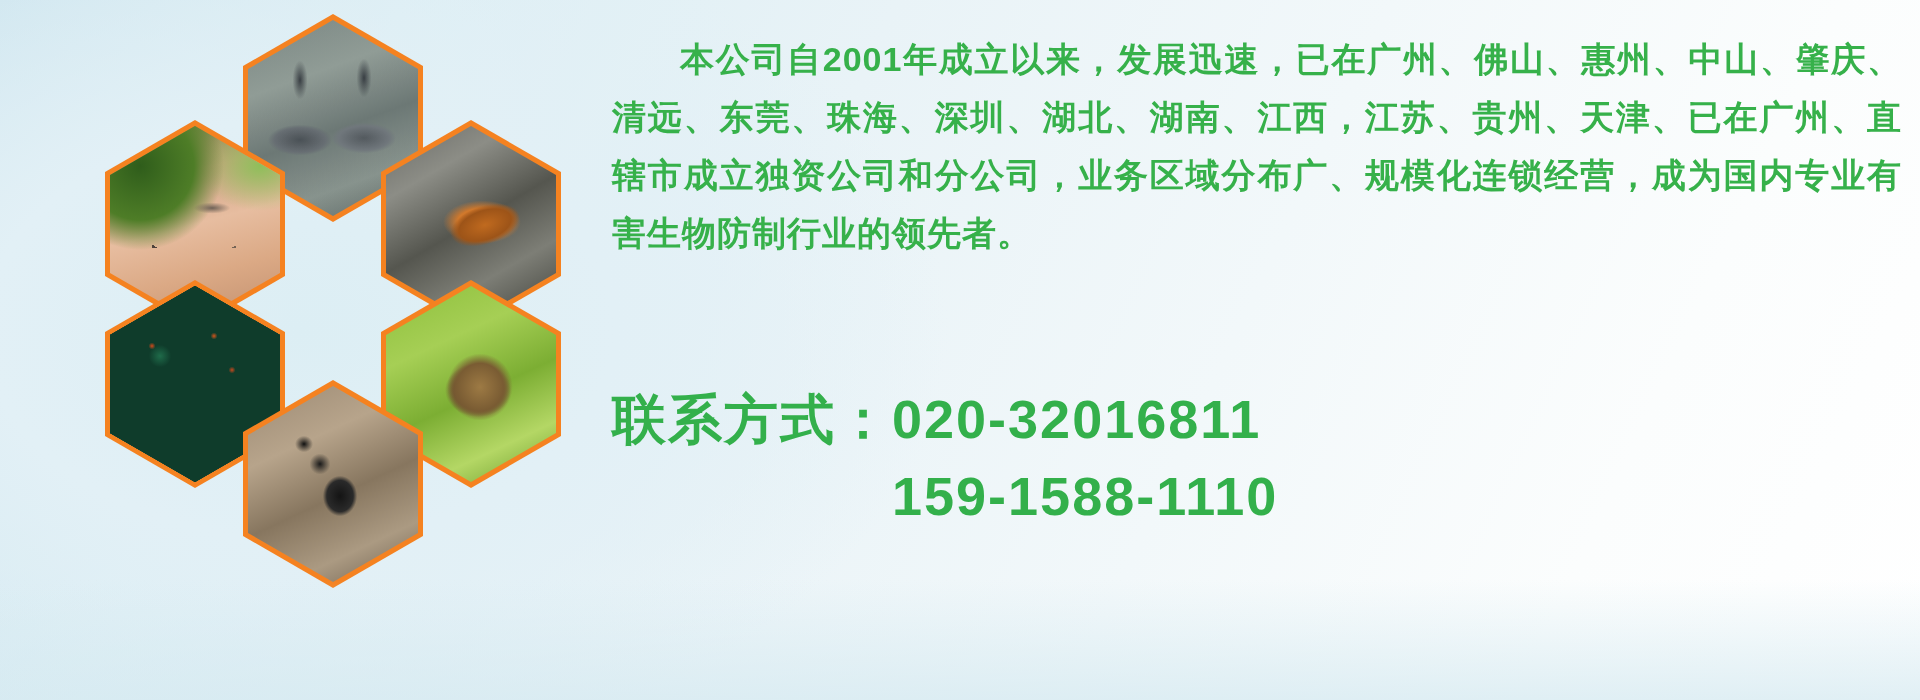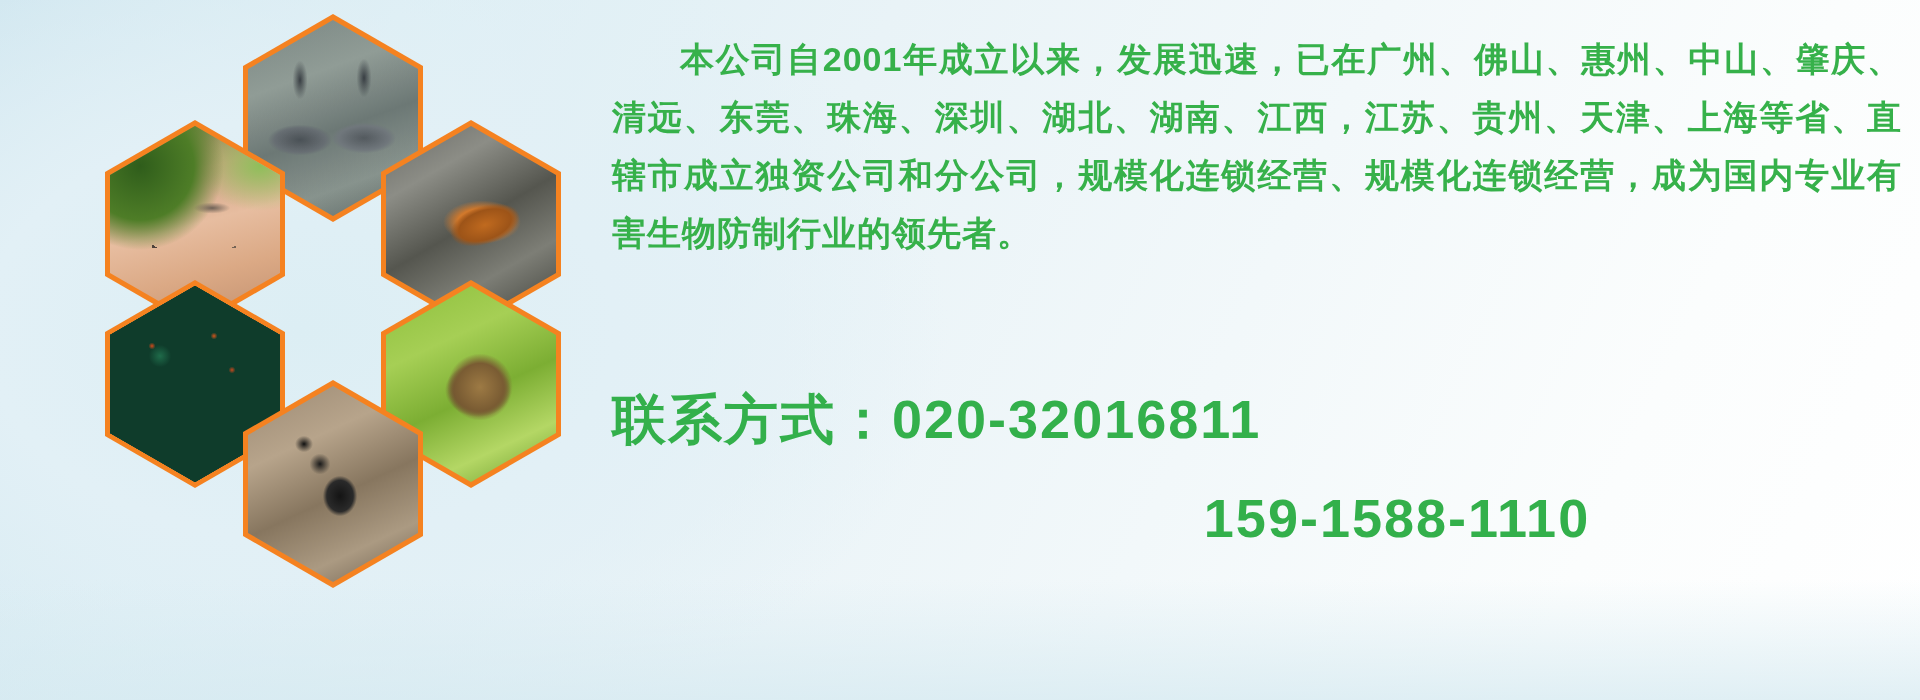--- a/index.html
+++ b/index.html
@@ -139,22 +139,22 @@
     letter-spacing:1px;
   }
   .copy p{margin:0;text-align:justify;text-justify:inter-ideograph;}
   .copy p.first{text-indent:68px;}
 
   .contact{position:absolute;left:612px;top:384px;width:1290px;color:#33b04b;}
   .contact .line1{
     font-size:54px;font-weight:bold;letter-spacing:2px;white-space:nowrap;
   }
   .contact .line2{
-    font-size:54px;font-weight:bold;letter-spacing:2px;margin-top:30px;
-    padding-left:280px;white-space:nowrap;text-align:center;
+    font-size:54px;font-weight:bold;letter-spacing:2px;margin-top:8px;
+    padding-left:280px;white-space:nowrap;
   }
 </style>
 </head>
 <body>
 
 <div class="banner">
 
   <div class="hex-cluster">
 
     <div class="hex hex-rats">
@@ -190,21 +190,21 @@
     <div class="hex hex-ant">
       <div class="inner">
         <div class="img img-ant"></div>
       </div>
     </div>
 
 
   </div>
 
   <div class="copy">
-    <p class="first">本公司自2001年成立以来，发展迅速，已在广州、佛山、惠州、中山、肇庆、清远、东莞、珠海、深圳、湖北、湖南、江西，江苏、贵州、天津、上海等省、直辖市成立独资公司和分公司，规模化连锁经营、规模化连锁经营，成为国内专业有害生物防制行业的领先者。</p>
+    <p class="first">本公司自2001年成立以来，发展迅速，已在广州、佛山、惠州、中山、肇庆、清远、东莞、珠海、深圳、湖北、湖南、江西，江苏、贵州、天津、已在广州、直辖市成立独资公司和分公司，业务区域分布广、规模化连锁经营，成为国内专业有害生物防制行业的领先者。</p>
   </div>
 
   <div class="contact">
     <div class="line1">
       <span>联系方式：</span><span>020-32016811</span>
     </div>
     <div class="line2">
       <span>159-1588-1110</span>
     </div>
   </div>

